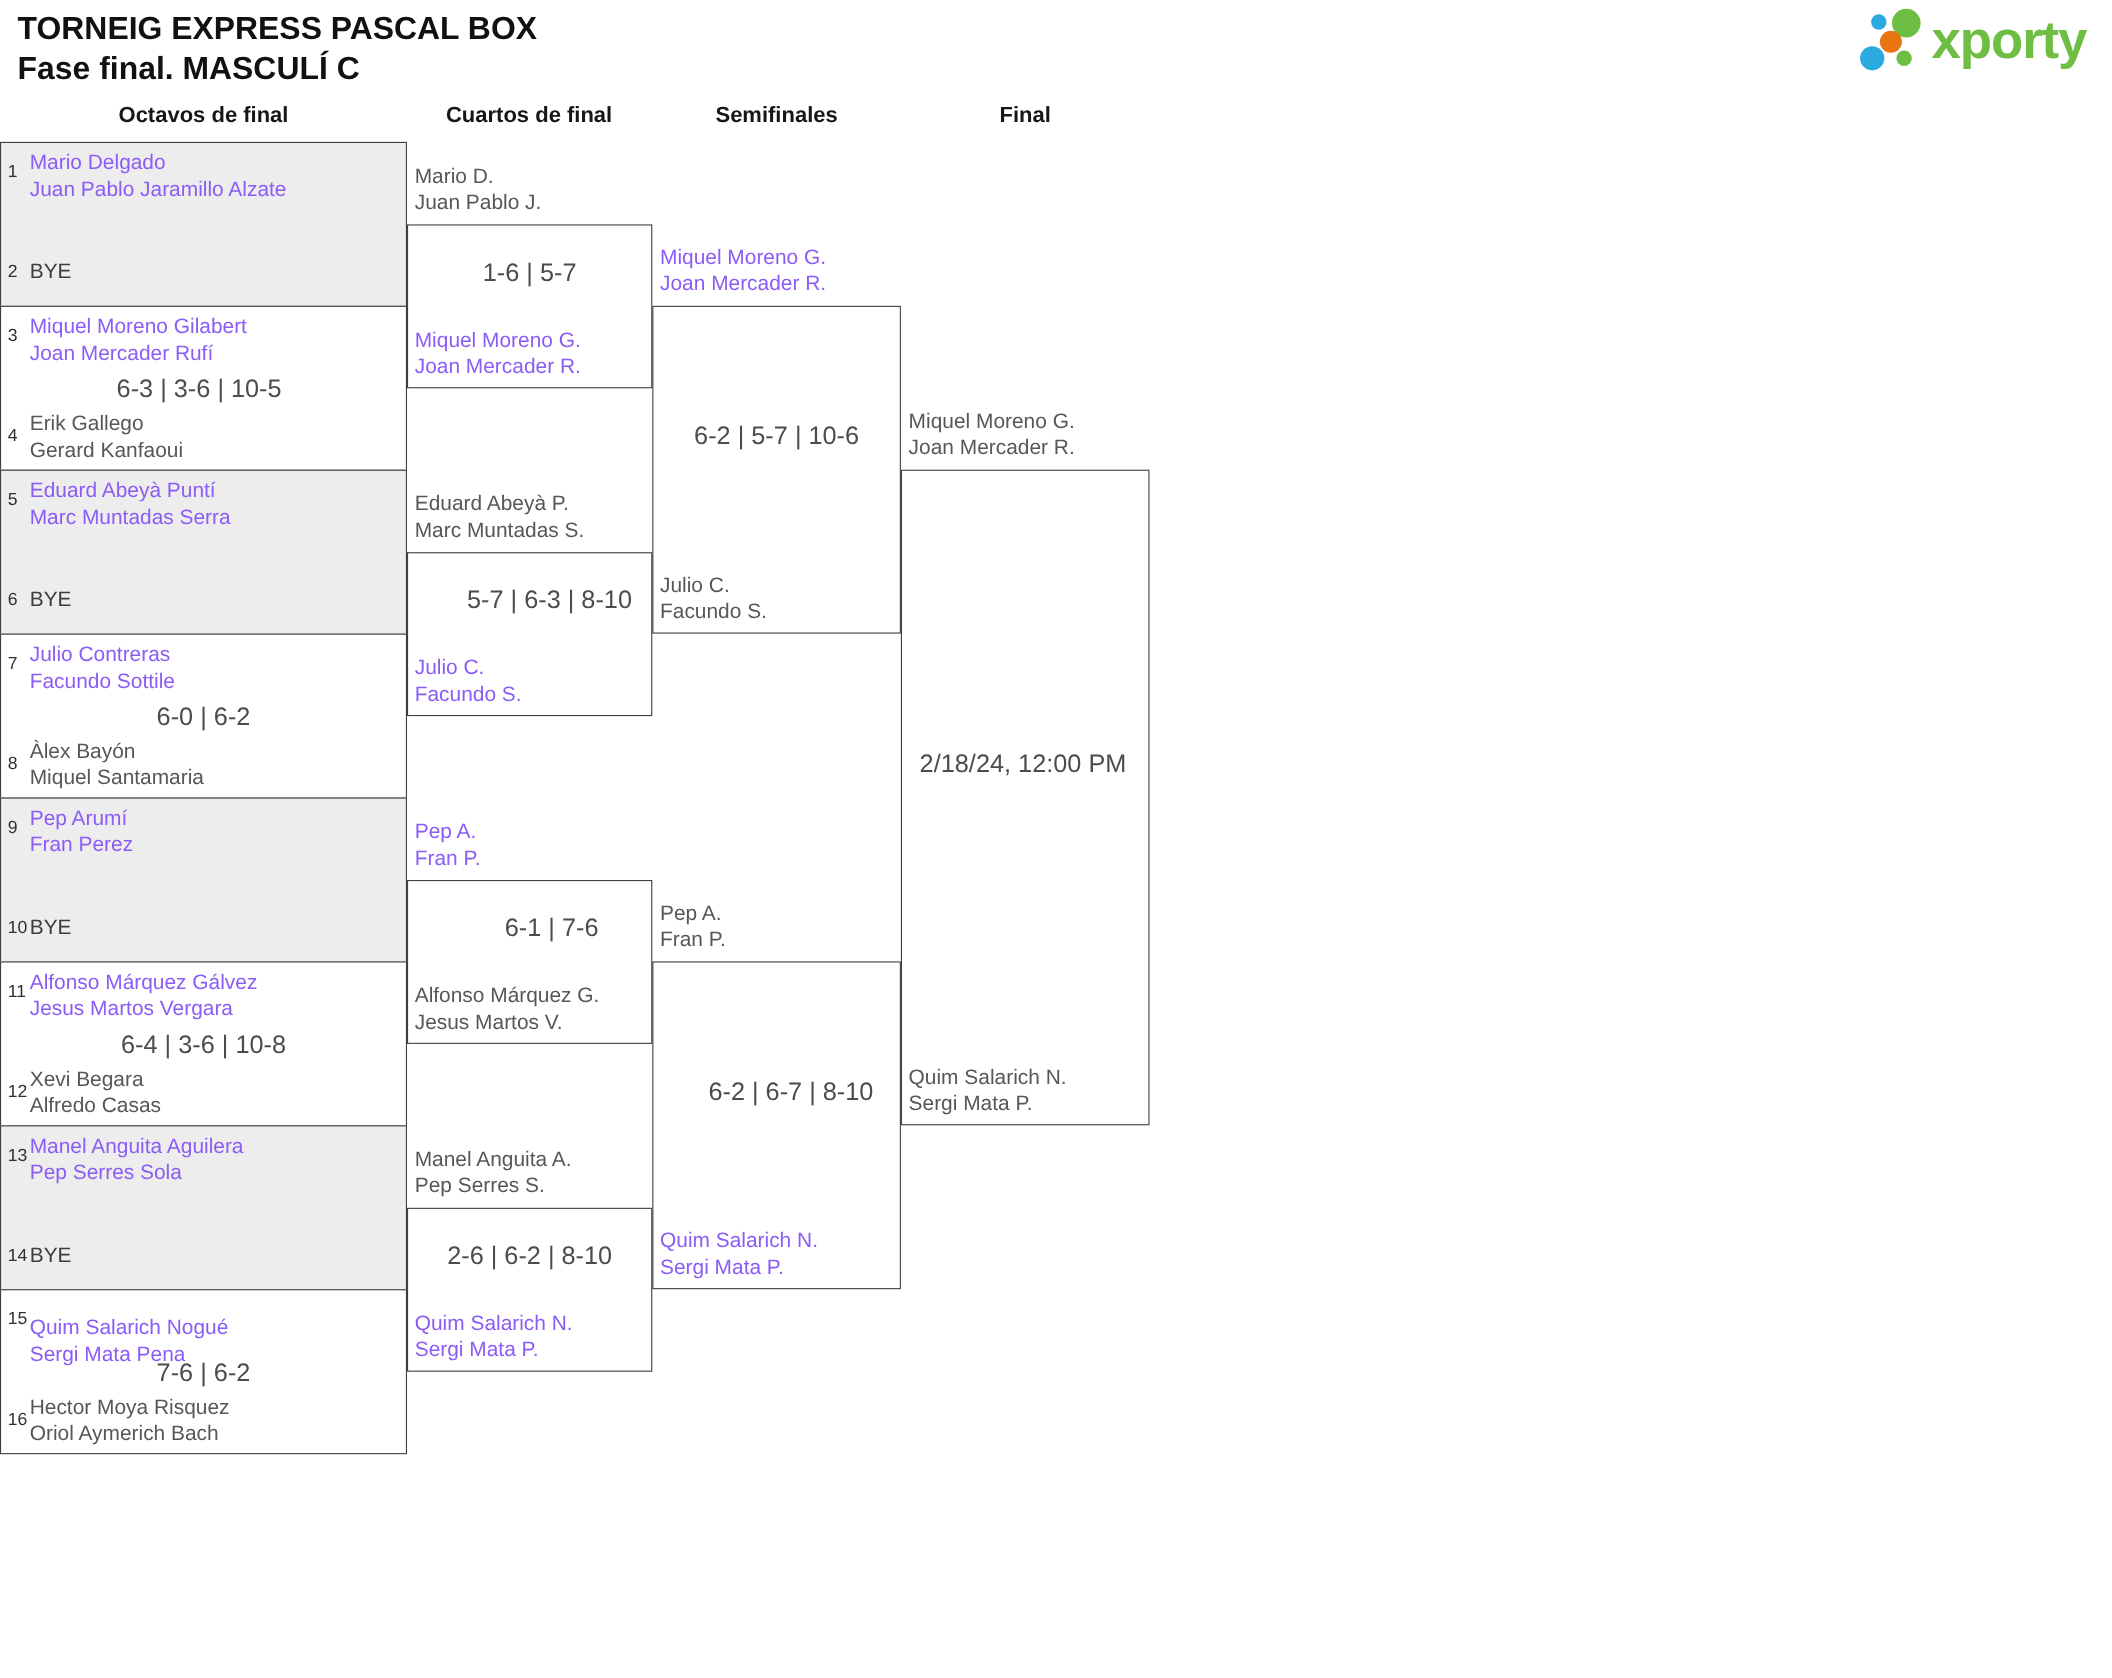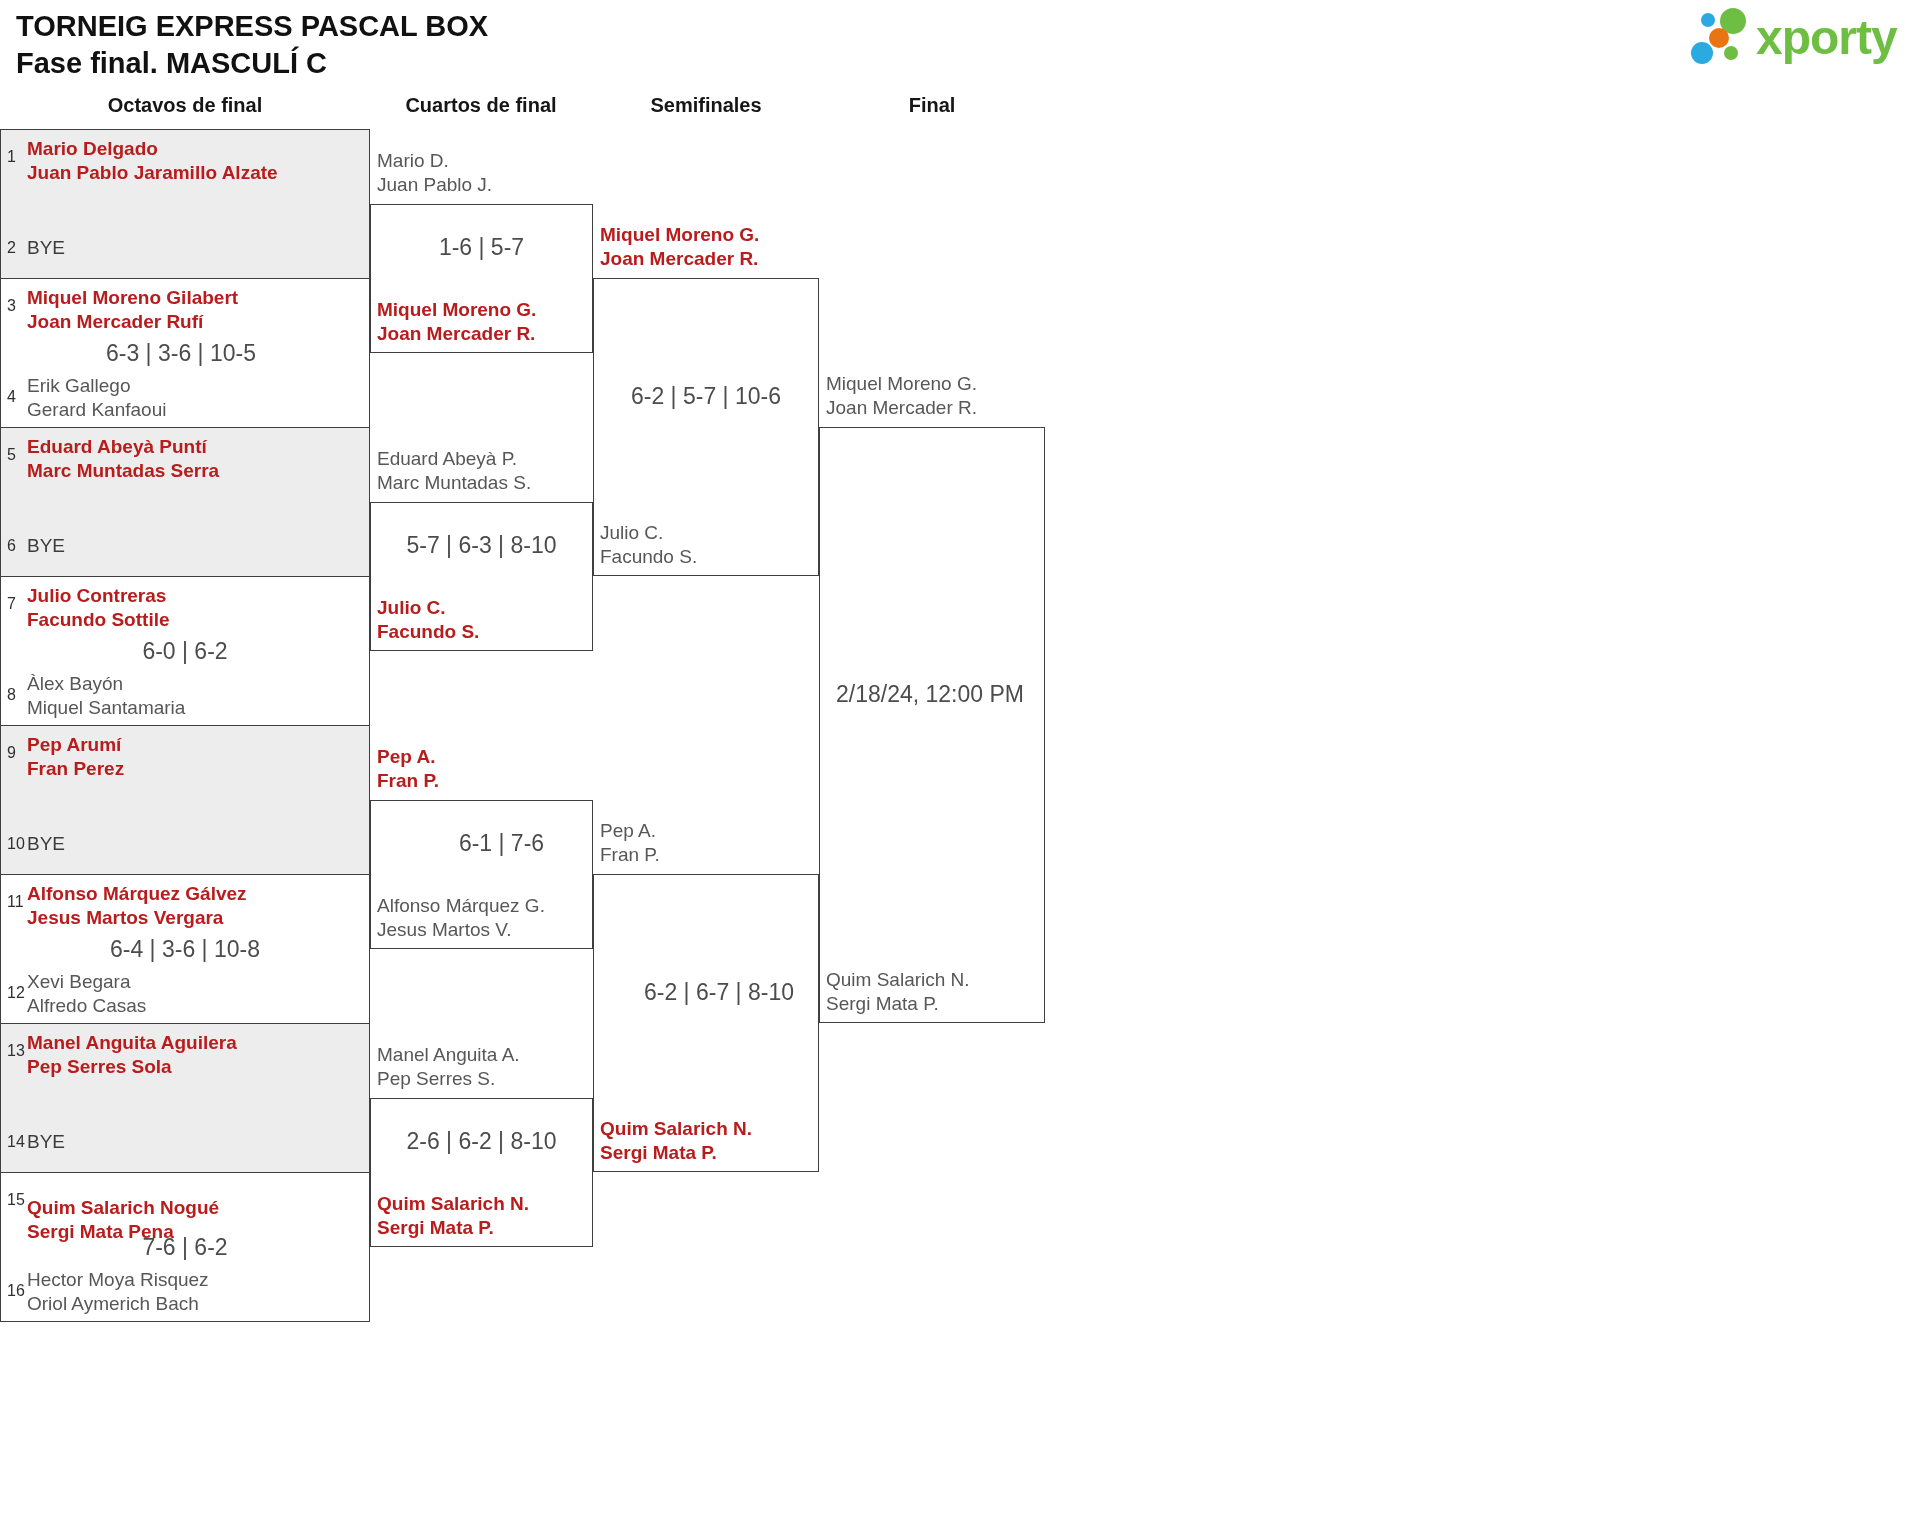--- a/index.html
+++ b/index.html
@@ -9,21 +9,21 @@
     -webkit-font-smoothing:antialiased;
   }
   .abs{position:absolute;}
   .page-title{left:16px;top:8px;font-size:29px;line-height:37px;font-weight:700;color:#111;}
   .round-header{top:94px;transform:translateX(-50%);font-size:20px;font-weight:700;color:#161616;white-space:nowrap;}
   
   .match-box{box-sizing:border-box;border:1px solid #3f3f3f;background:#fff;}
   .match-box.shaded{background:#ededed;}
   .conn-box{box-sizing:border-box;border:1px solid #3f3f3f;background:transparent;}
   .team{line-height:24px;font-size:19px;color:#575757;white-space:nowrap;}
-  .team.winner{font-weight:700;color:#b91c1c;}
+  .team.winner{font-weight:400;color:#8b5cf6;}
   .slot-num{font-size:16px;line-height:20px;color:#303030;}
   .score{text-align:center;font-size:23px;line-height:24px;color:#4c4c4c;white-space:nowrap;}
   .bye{font-size:19px;line-height:24px;color:#3c3c3c;}
   
   .logo-dot{border-radius:50%;}
   .logo-text{font-size:48px;line-height:48px;font-weight:700;letter-spacing:-1px;}
 </style>
 </head>
 <body>
 
@@ -139,21 +139,21 @@
     <div class="abs score" style="left: 370px; top: 235px; width: 223px;">1-6 | 5-7</div>
     <div class="abs conn-box" style="left: 370px; top: 502px; width: 223px; height: 149px;"></div>
     <div class="abs team" style="left: 377px; top: 447px;">
       <div>Eduard Abeyà P.</div>
       <div>Marc Muntadas S.</div>
     </div>
     <div class="abs team winner" style="left: 377px; top: 596px;">
       <div>Julio C.</div>
       <div>Facundo S.</div>
     </div>
-    <div class="abs score" style="left: 370px; top: 533px; width: 223px;">5-7 | 6-3 | 8-10</div>
+    <div class="abs score" style="left: 388px; top: 533px; width: 223px;">5-7 | 6-3 | 8-10</div>
     <div class="abs conn-box" style="left: 370px; top: 800px; width: 223px; height: 149px;"></div>
     <div class="abs team winner" style="left: 377px; top: 745px;">
       <div>Pep A.</div>
       <div>Fran P.</div>
     </div>
     <div class="abs team" style="left: 377px; top: 894px;">
       <div>Alfonso Márquez G.</div>
       <div>Jesus Martos V.</div>
     </div>
     <div class="abs score" style="left: 370px; top: 831px; width: 263px;">6-1 | 7-6</div>

